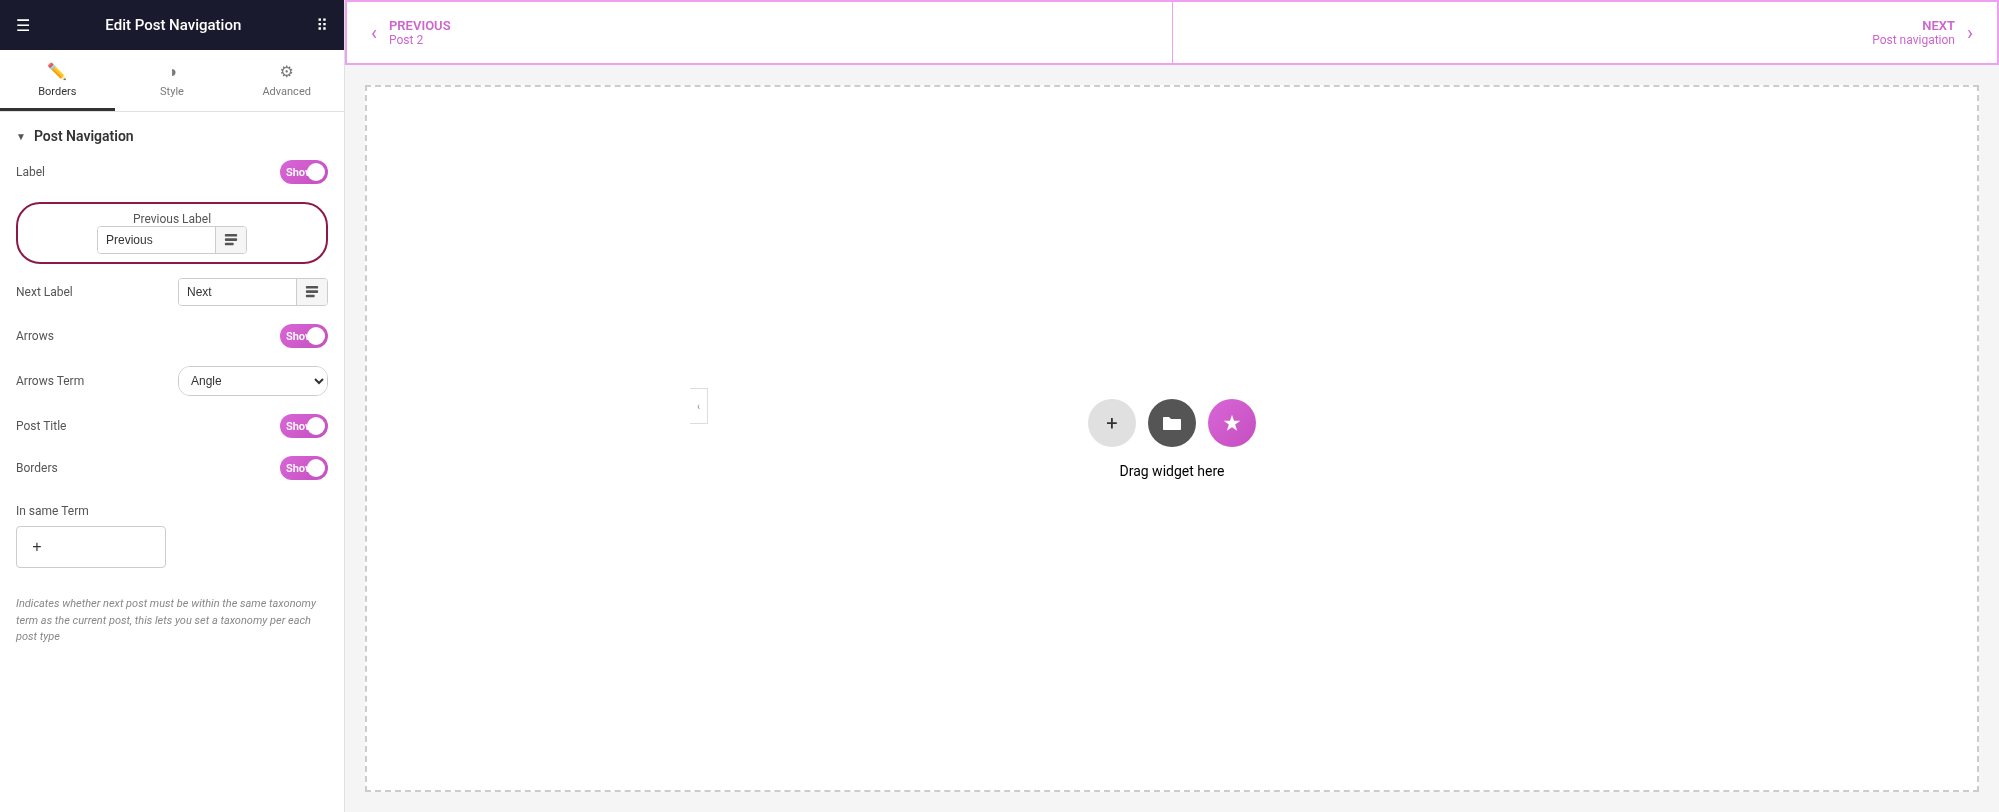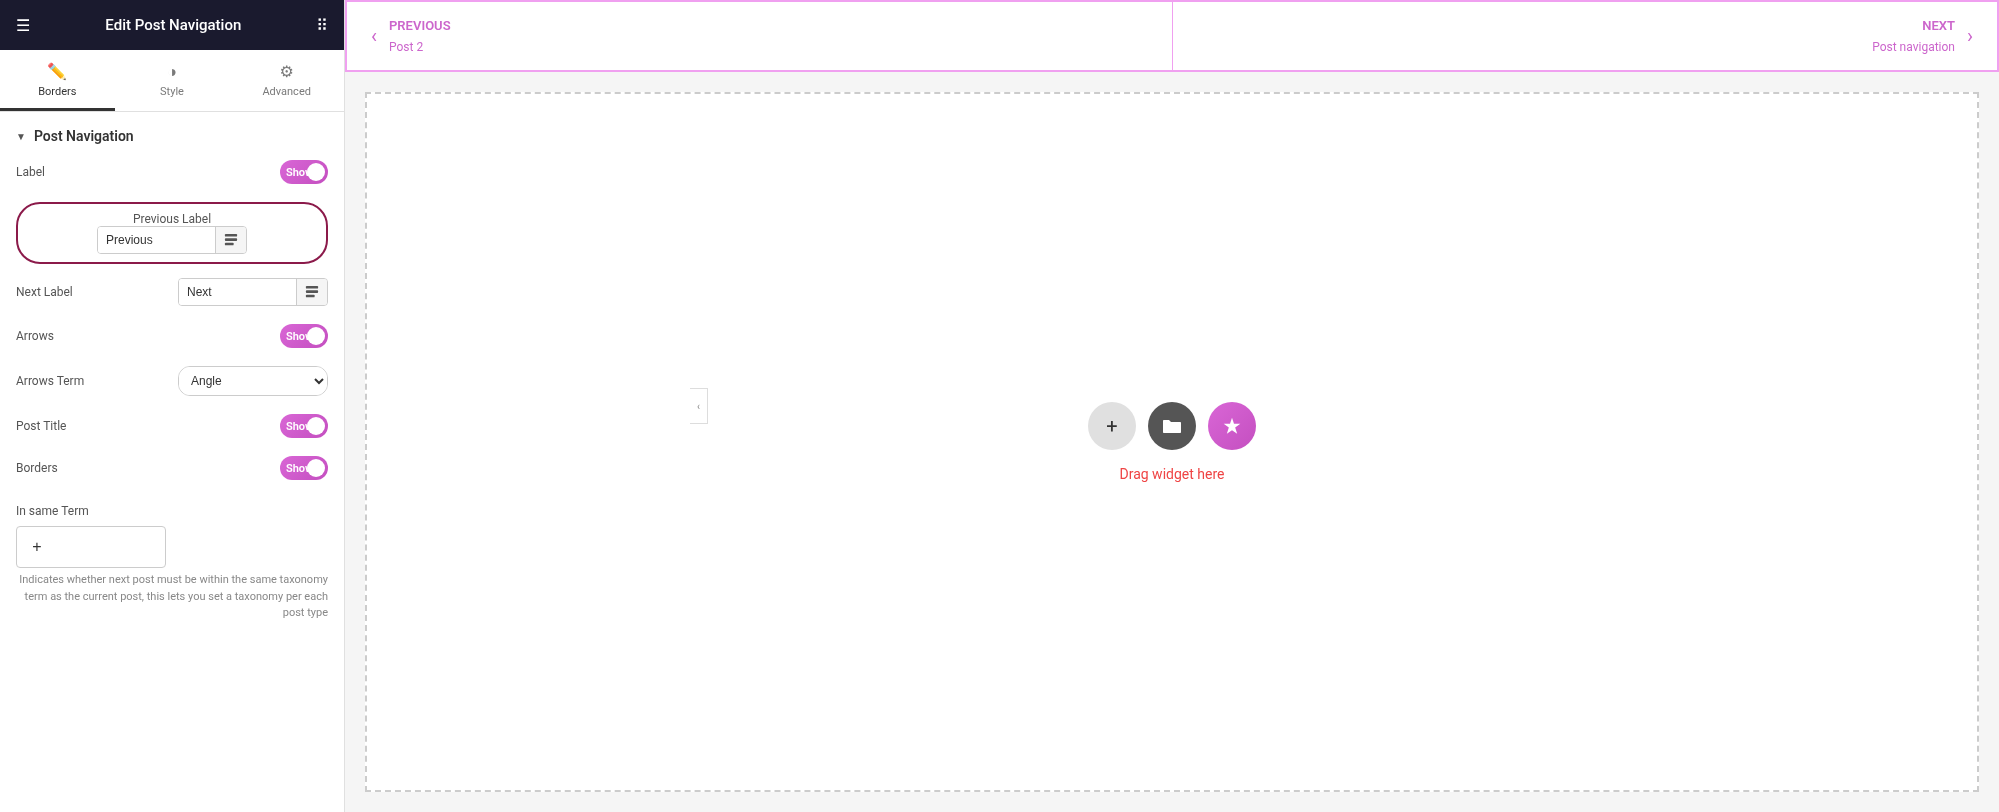--- a/index.html
+++ b/index.html
@@ -218,23 +218,23 @@
       align-items: center;
       justify-content: center;
       cursor: pointer;
       font-size: 16px;
       color: #333;
     }
 
     .hint-text {
       font-size: 11px;
       color: #888;
+      font-style: italic;
       line-height: 1.5;
-      margin-top: 4px;
-      text-align: right;
+      margin-top: 28px;
     }
 
     
     .main-area {
       flex: 1;
       display: flex;
       flex-direction: column;
       background: #f5f5f5;
       position: relative;
     }
@@ -271,21 +271,20 @@
 
     .nav-label {
       font-size: 13px;
       font-weight: 600;
       color: #cc66cc;
     }
 
     .nav-title {
       font-size: 12px;
       color: #cc66cc;
-      margin-top: 7px;
     }
 
     .nav-next {
       justify-content: flex-end;
     }
 
     
     .drag-area {
       border: 2px dashed #ccc;
       margin: 20px;
@@ -324,21 +323,21 @@
       color: #fff;
     }
 
     .drag-btn.magic-btn {
       background: linear-gradient(135deg, #d966d6, #c44fc0);
       color: #fff;
     }
 
     .drag-text {
       font-size: 14px;
-      color: #ef4444;
+      color: #000000;
     }
 
     
     .collapse-btn {
       position: absolute;
       left: 345px;
       top: 50%;
       transform: translateY(-50%);
       width: 18px;
       height: 36px;

